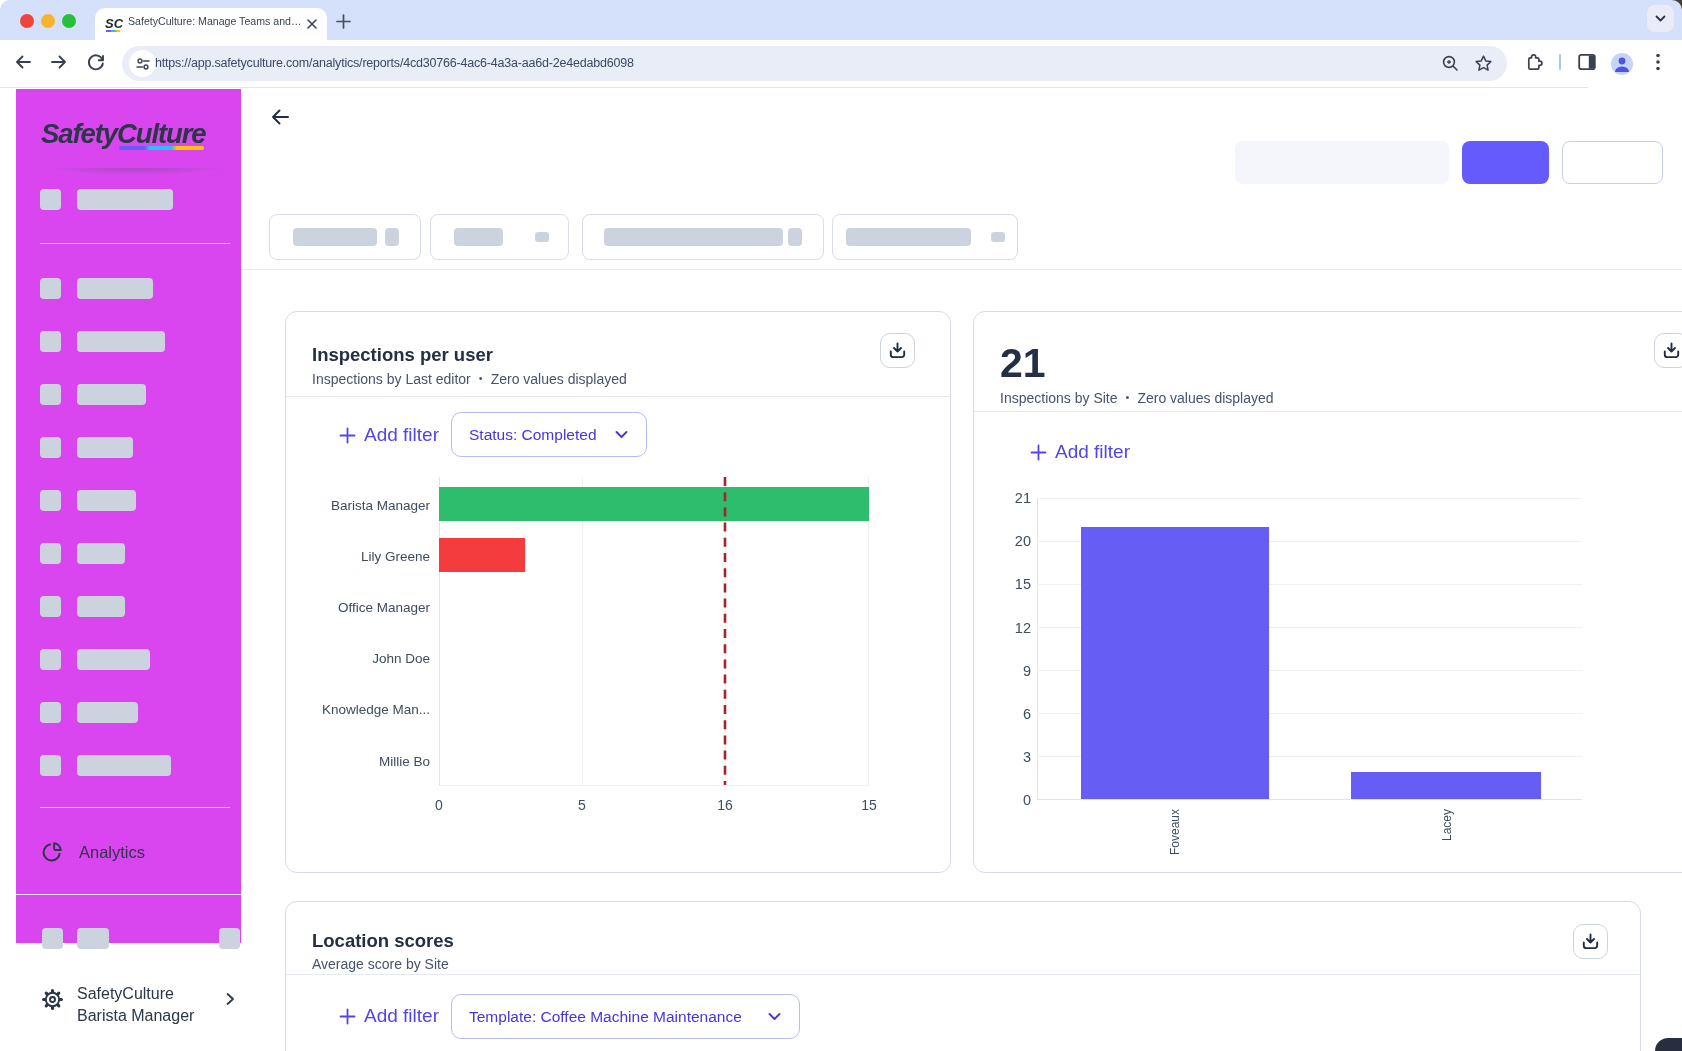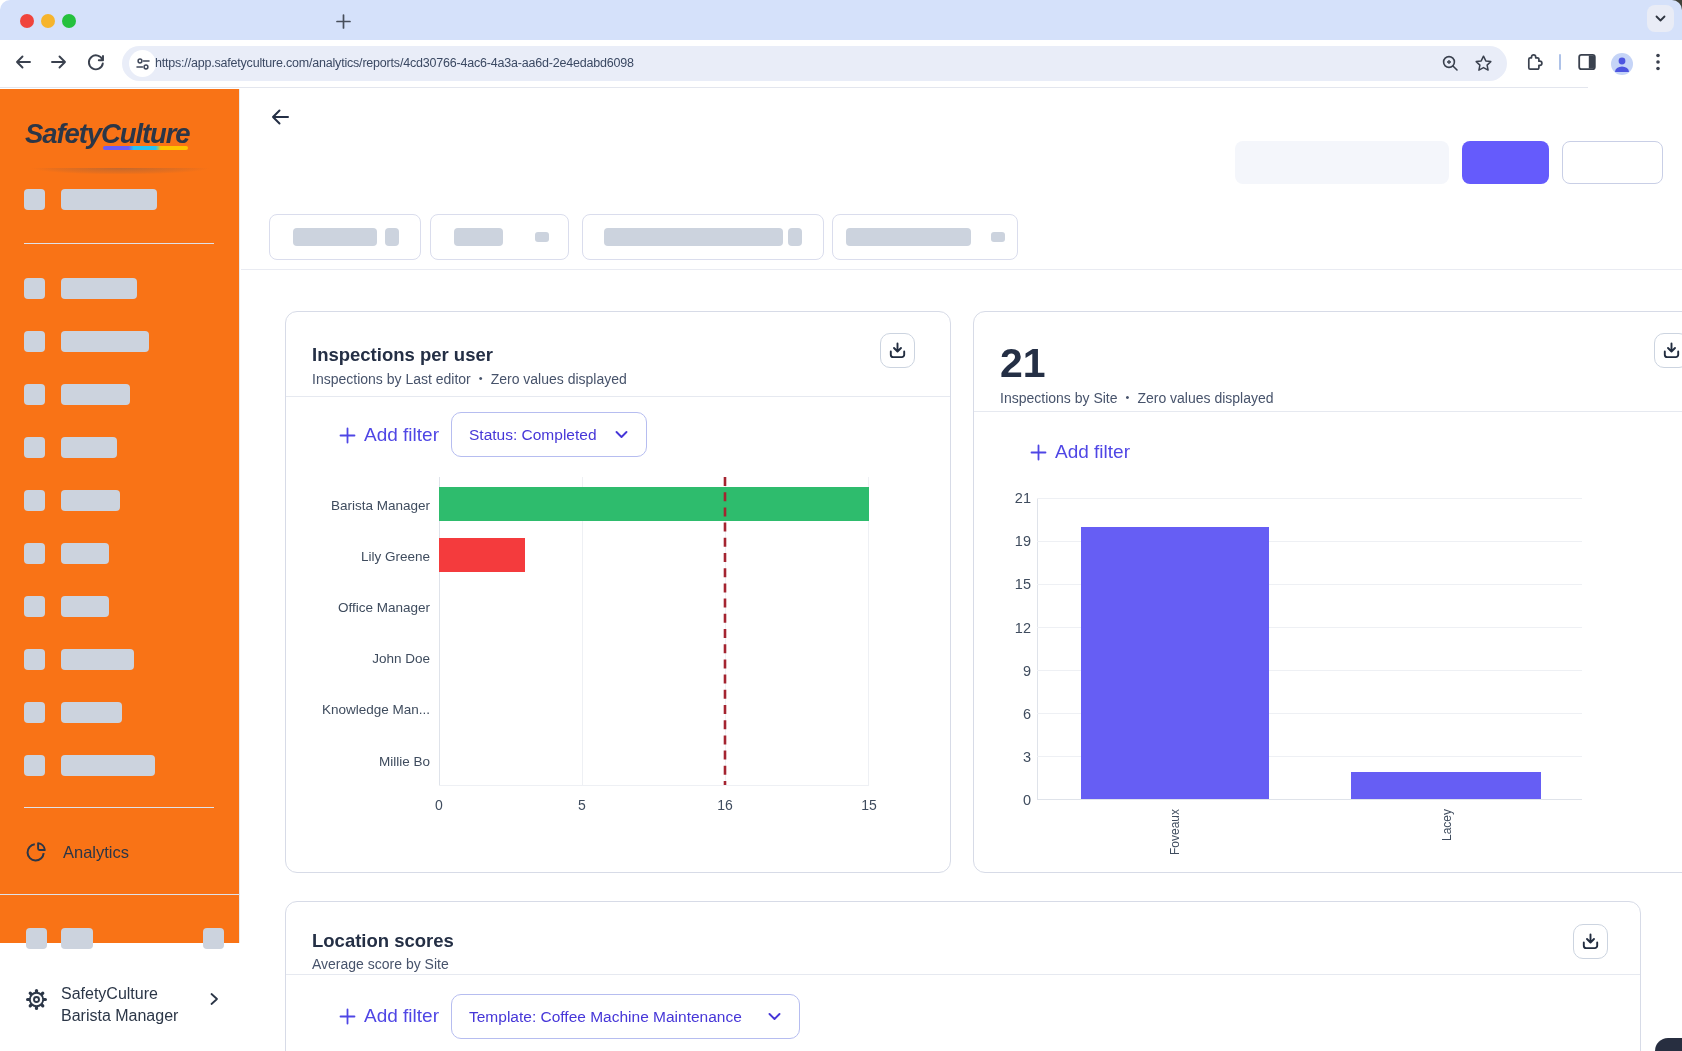--- a/index.html
+++ b/index.html
@@ -13,21 +13,21 @@
 #tabtitle { position:absolute; left:33px; top:6.5px; font-size:10.6px; color:#3c4350; white-space:nowrap; }
 #plusbtn { position:absolute; left:336px; top:14px; }
 #chevbtn { position:absolute; left:1647px; top:5px; width:27px; height:27px; background:#e9ecf6; border-radius:8px; display:flex; align-items:center; justify-content:center; }
 #toolbar { position:absolute; left:0; top:40px; width:1588px; height:48px; background:#ffffff; border-bottom:1px solid #e3e6ee; }
 #urlpill { position:absolute; left:122px; top:6px; width:1385px; height:35px; background:#e9edf8; border-radius:18px; }
 #sitebadge { position:absolute; left:7px; top:4px; width:27px; height:27px; background:#fff; border-radius:50%; display:flex; align-items:center; justify-content:center; }
 #url { position:absolute; left:33px; top:10px; font-size:12.5px; color:#3b4963; letter-spacing:-0.2px; }
 .ticon { position:absolute; top:12px; }
 
 #app { position:absolute; left:0; top:89px; width:1682px; height:962px; background:#fff; }
-#sidebar { position:absolute; left:0; top:0; width:240px; height:854px; background:#f97316; border-right:1px solid #e8eaee; }
+#sidebar { position:absolute; left:16px; top:0; width:240px; height:854px; background:#d946ef; border-right:1px solid #e8eaee; }
 #logo { position:absolute; left:25px; top:29px; font-size:27.5px; font-weight:bold; font-style:italic; color:#2b3647; letter-spacing:-1.1px; white-space:nowrap; }
 #logo-underline { position:absolute; left:103px; top:57px; width:85px; height:4px;
   background:linear-gradient(90deg,#6a5cf5 0%,#6a5cf5 30%,#29c2f2 36%,#29c2f2 62%,#ffc400 68%,#ffc400 100%); border-radius:2px; }
 #logo-shadow { position:absolute; left:6px; top:79px; width:229px; height:15px;
   background:radial-gradient(ellipse 52% 58% at 50% 0%, rgba(70,80,100,0.30) 0%, rgba(70,80,100,0.10) 55%, rgba(70,80,100,0) 75%); }
 .sk { background:#ccd3de; border-radius:4px; position:absolute; }
 .sdiv { position:absolute; left:24px; width:190px; height:1px; background:#dfe2e8; }
 .srow-sq { left:24px; width:21px; height:21px; }
 .srow-bar { left:61px; height:21px; }
 #analytics { position:absolute; left:25px; display:flex; align-items:center; gap:16px; color:#2b3647; font-size:16.5px; }
@@ -59,20 +59,32 @@
 .x2lab { position:absolute; font-size:12px; color:#3f4c5e; transform-origin:0 0; transform:rotate(-90deg) translateX(-100%); white-space:nowrap; writing-mode:horizontal-tb; }
 </style>
 </head>
 <body>
 
 <div id="corner-tr"></div>
 <div id="tabbar">
   <div class="light" style="left:20px; background:#f0443c;"></div>
   <div class="light" style="left:41px; background:#f6b42c;"></div>
   <div class="light" style="left:62px; background:#25c13d;"></div>
+  <div id="tab">
+    <svg style="position:absolute;left:10px;top:7px" width="18" height="18" viewBox="0 0 18 18">
+        <text x="0" y="13" font-size="13" font-weight="bold" font-style="italic" fill="#222a38" font-family="Liberation Sans">SC</text>
+        <rect x="1" y="15" width="5" height="2" fill="#6a5cf5"></rect>
+        <rect x="6" y="15" width="5" height="2" fill="#29c2f2"></rect>
+        <rect x="11" y="15" width="4" height="2" fill="#ffc400"></rect>
+      </svg>
+    <div id="tabtitle">SafetyCulture: Manage Teams and…</div>
+    <svg style="position:absolute;right:9px;top:10px" width="12" height="12" viewBox="0 0 12 12">
+        <path d="M2 2 L10 10 M10 2 L2 10" stroke="#3c4350" stroke-width="1.6" stroke-linecap="round"></path>
+      </svg>
+  </div>
   <svg id="plusbtn" width="15" height="15" viewBox="0 0 15 15">
       <path d="M7.5 1 V14 M1 7.5 H14" stroke="#474e5a" stroke-width="1.7" stroke-linecap="round"></path>
     </svg>
   <div id="chevbtn">
       <svg width="13" height="13" viewBox="0 0 13 13">
         <path d="M2.5 4.5 L6.5 8.5 L10.5 4.5" fill="none" stroke="#2f3540" stroke-width="1.8" stroke-linecap="round" stroke-linejoin="round"></path>
       </svg>
     </div>
 </div>
 <div id="toolbar">
@@ -288,21 +300,21 @@
         <div class="abs" style="left:0;top:86px;width:545px;height:1px;background:#eef0f4"></div>
         <div class="abs" style="left:0;top:129px;width:545px;height:1px;background:#eef0f4"></div>
         <div class="abs" style="left:0;top:172px;width:545px;height:1px;background:#eef0f4"></div>
         <div class="abs" style="left:0;top:215px;width:545px;height:1px;background:#eef0f4"></div>
         <div class="abs" style="left:0;top:258px;width:545px;height:1px;background:#eef0f4"></div>
         <div class="abs" style="left:0;top:301px;width:545px;height:1px;background:#dfe3ea"></div>
         <div class="abs" style="left:44px;top:29px;width:188px;height:272px;background:#665ef4"></div>
         <div class="abs" style="left:314px;top:274px;width:190px;height:27px;background:#665ef4"></div>
       </div>
       <div class="y2lab" style="top:186px">21</div>
-      <div class="y2lab" style="top:229px">19</div>
+      <div class="y2lab" style="top:229px">20</div>
       <div class="y2lab" style="top:272px">15</div>
       <div class="y2lab" style="top:316px">12</div>
       <div class="y2lab" style="top:359px">9</div>
       <div class="y2lab" style="top:402px">6</div>
       <div class="y2lab" style="top:445px">3</div>
       <div class="y2lab" style="top:488px">0</div>
       <div class="x2lab" style="left:194px;top:497px;">Foveaux</div>
       <div class="x2lab" style="left:466px;top:497px;">Lacey</div>
     </div>
     <div id="card3" class="card" style="left:44px; top:812px; width:1356px; height:260px;">

